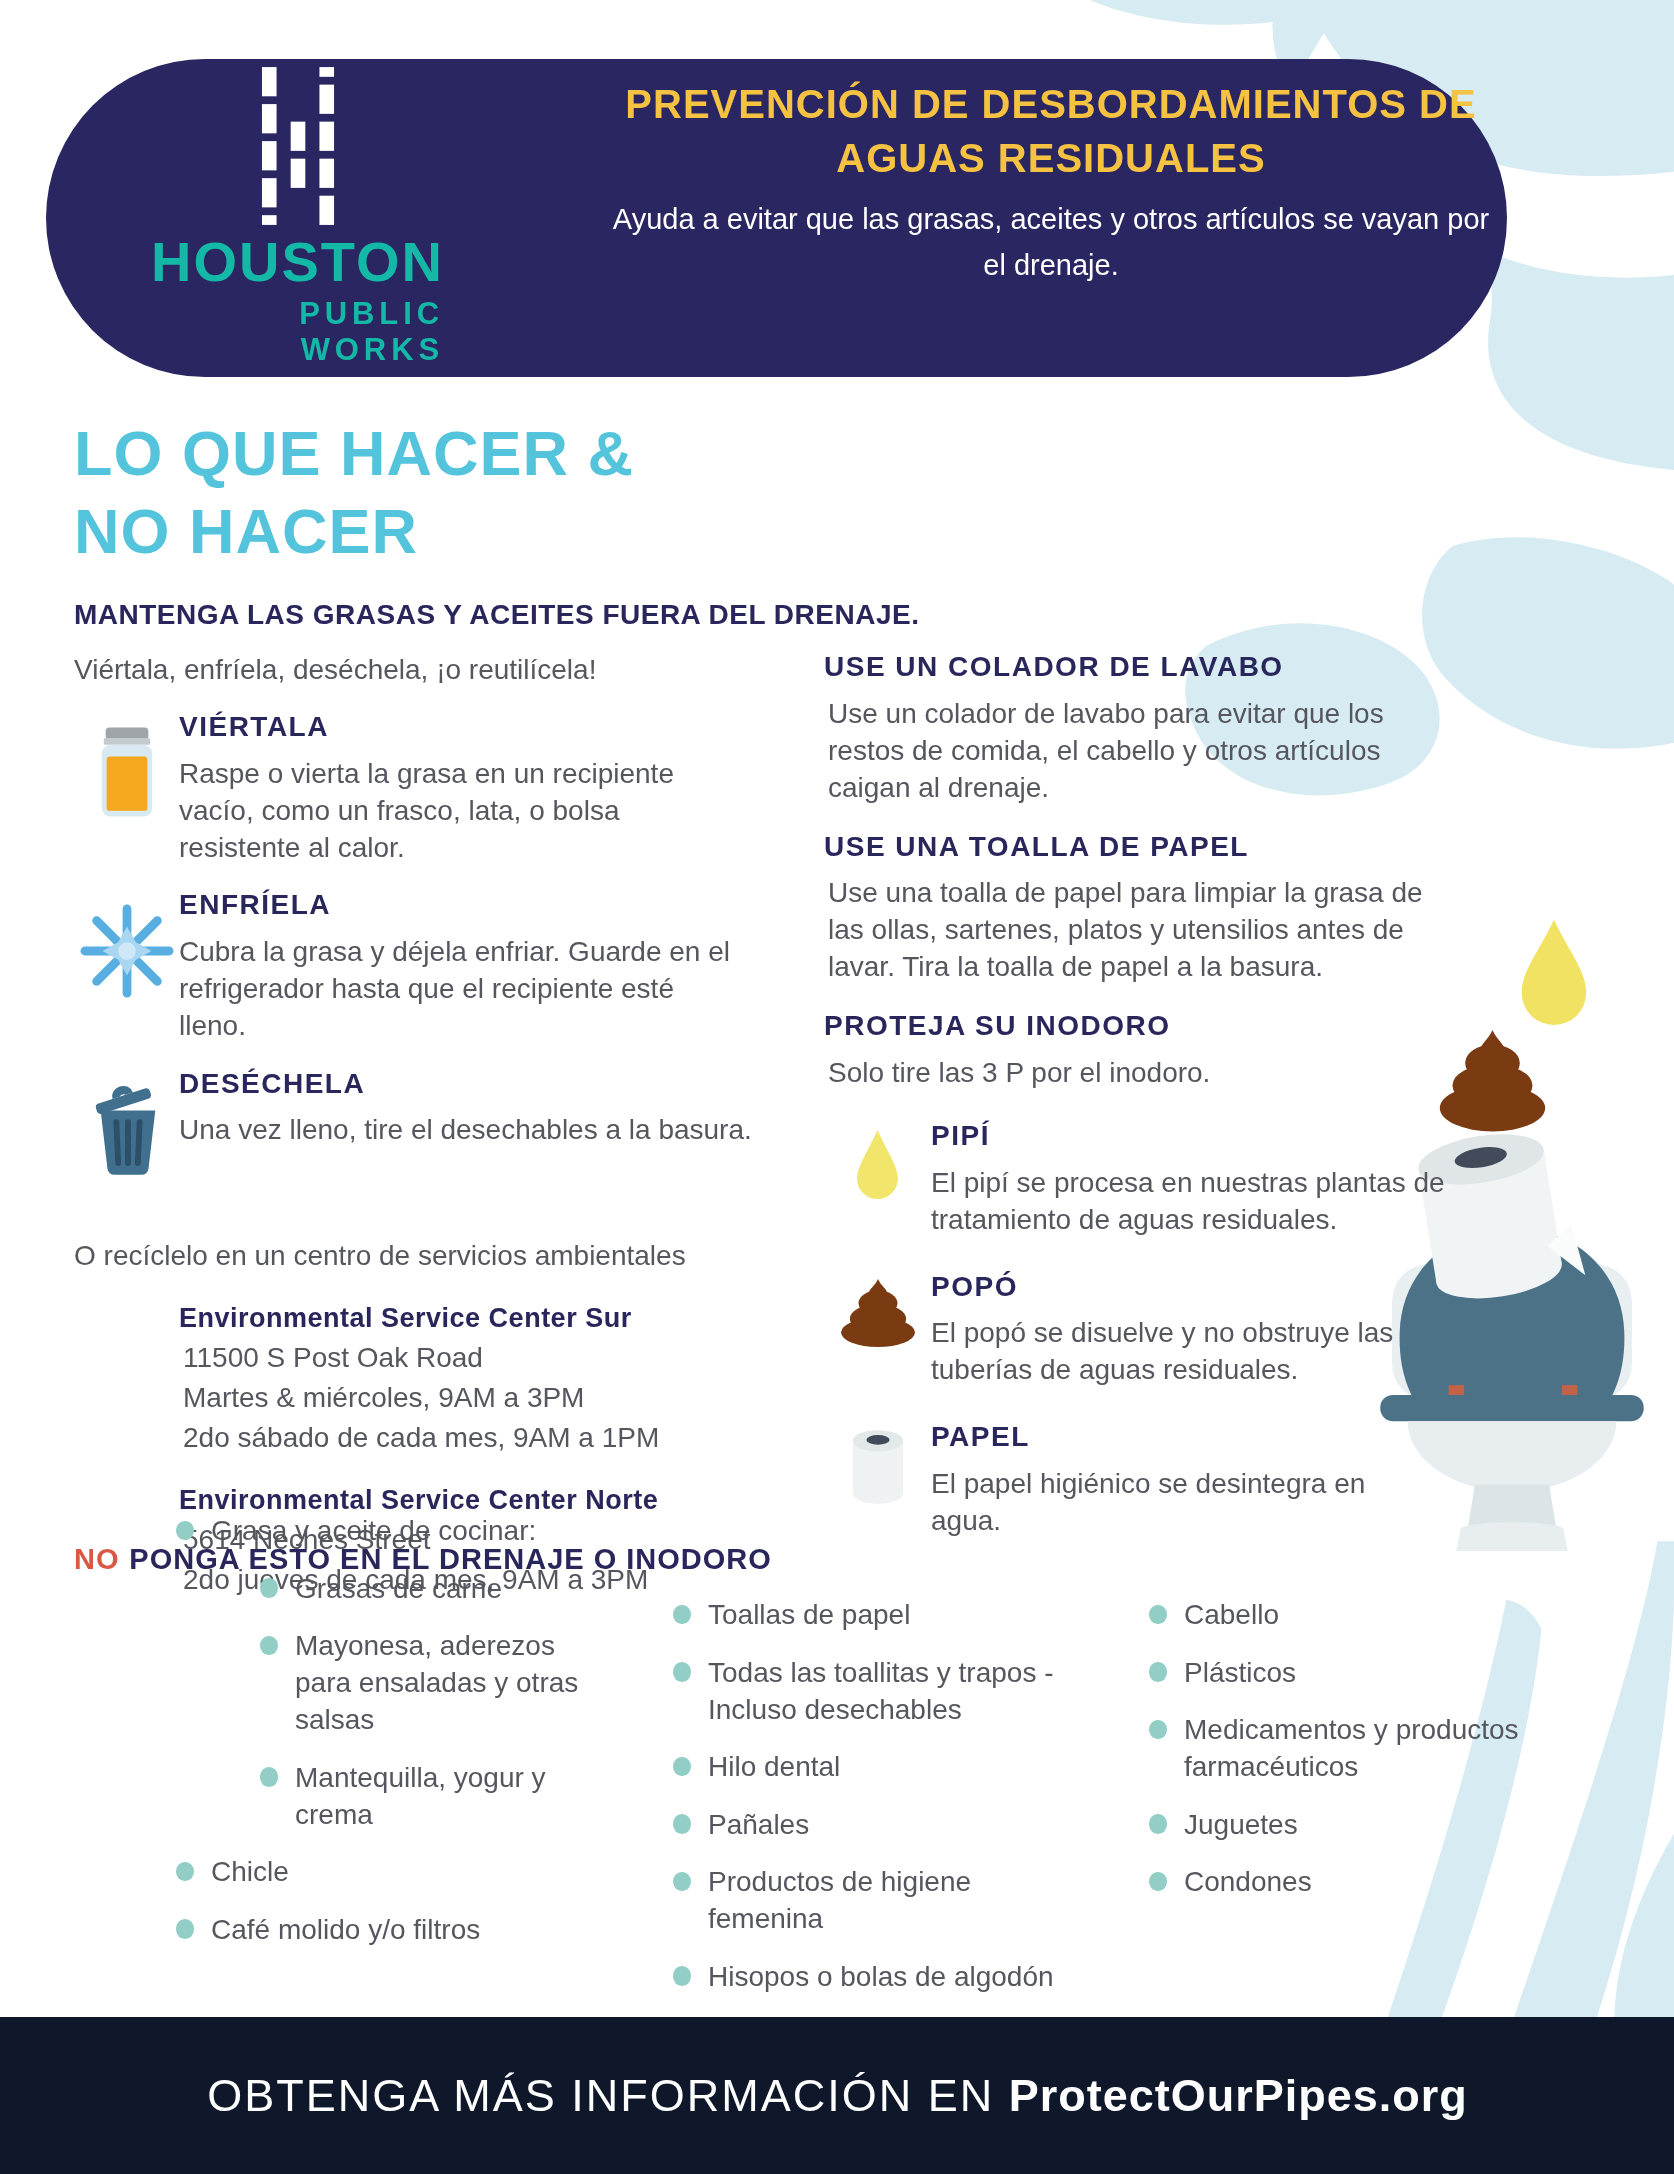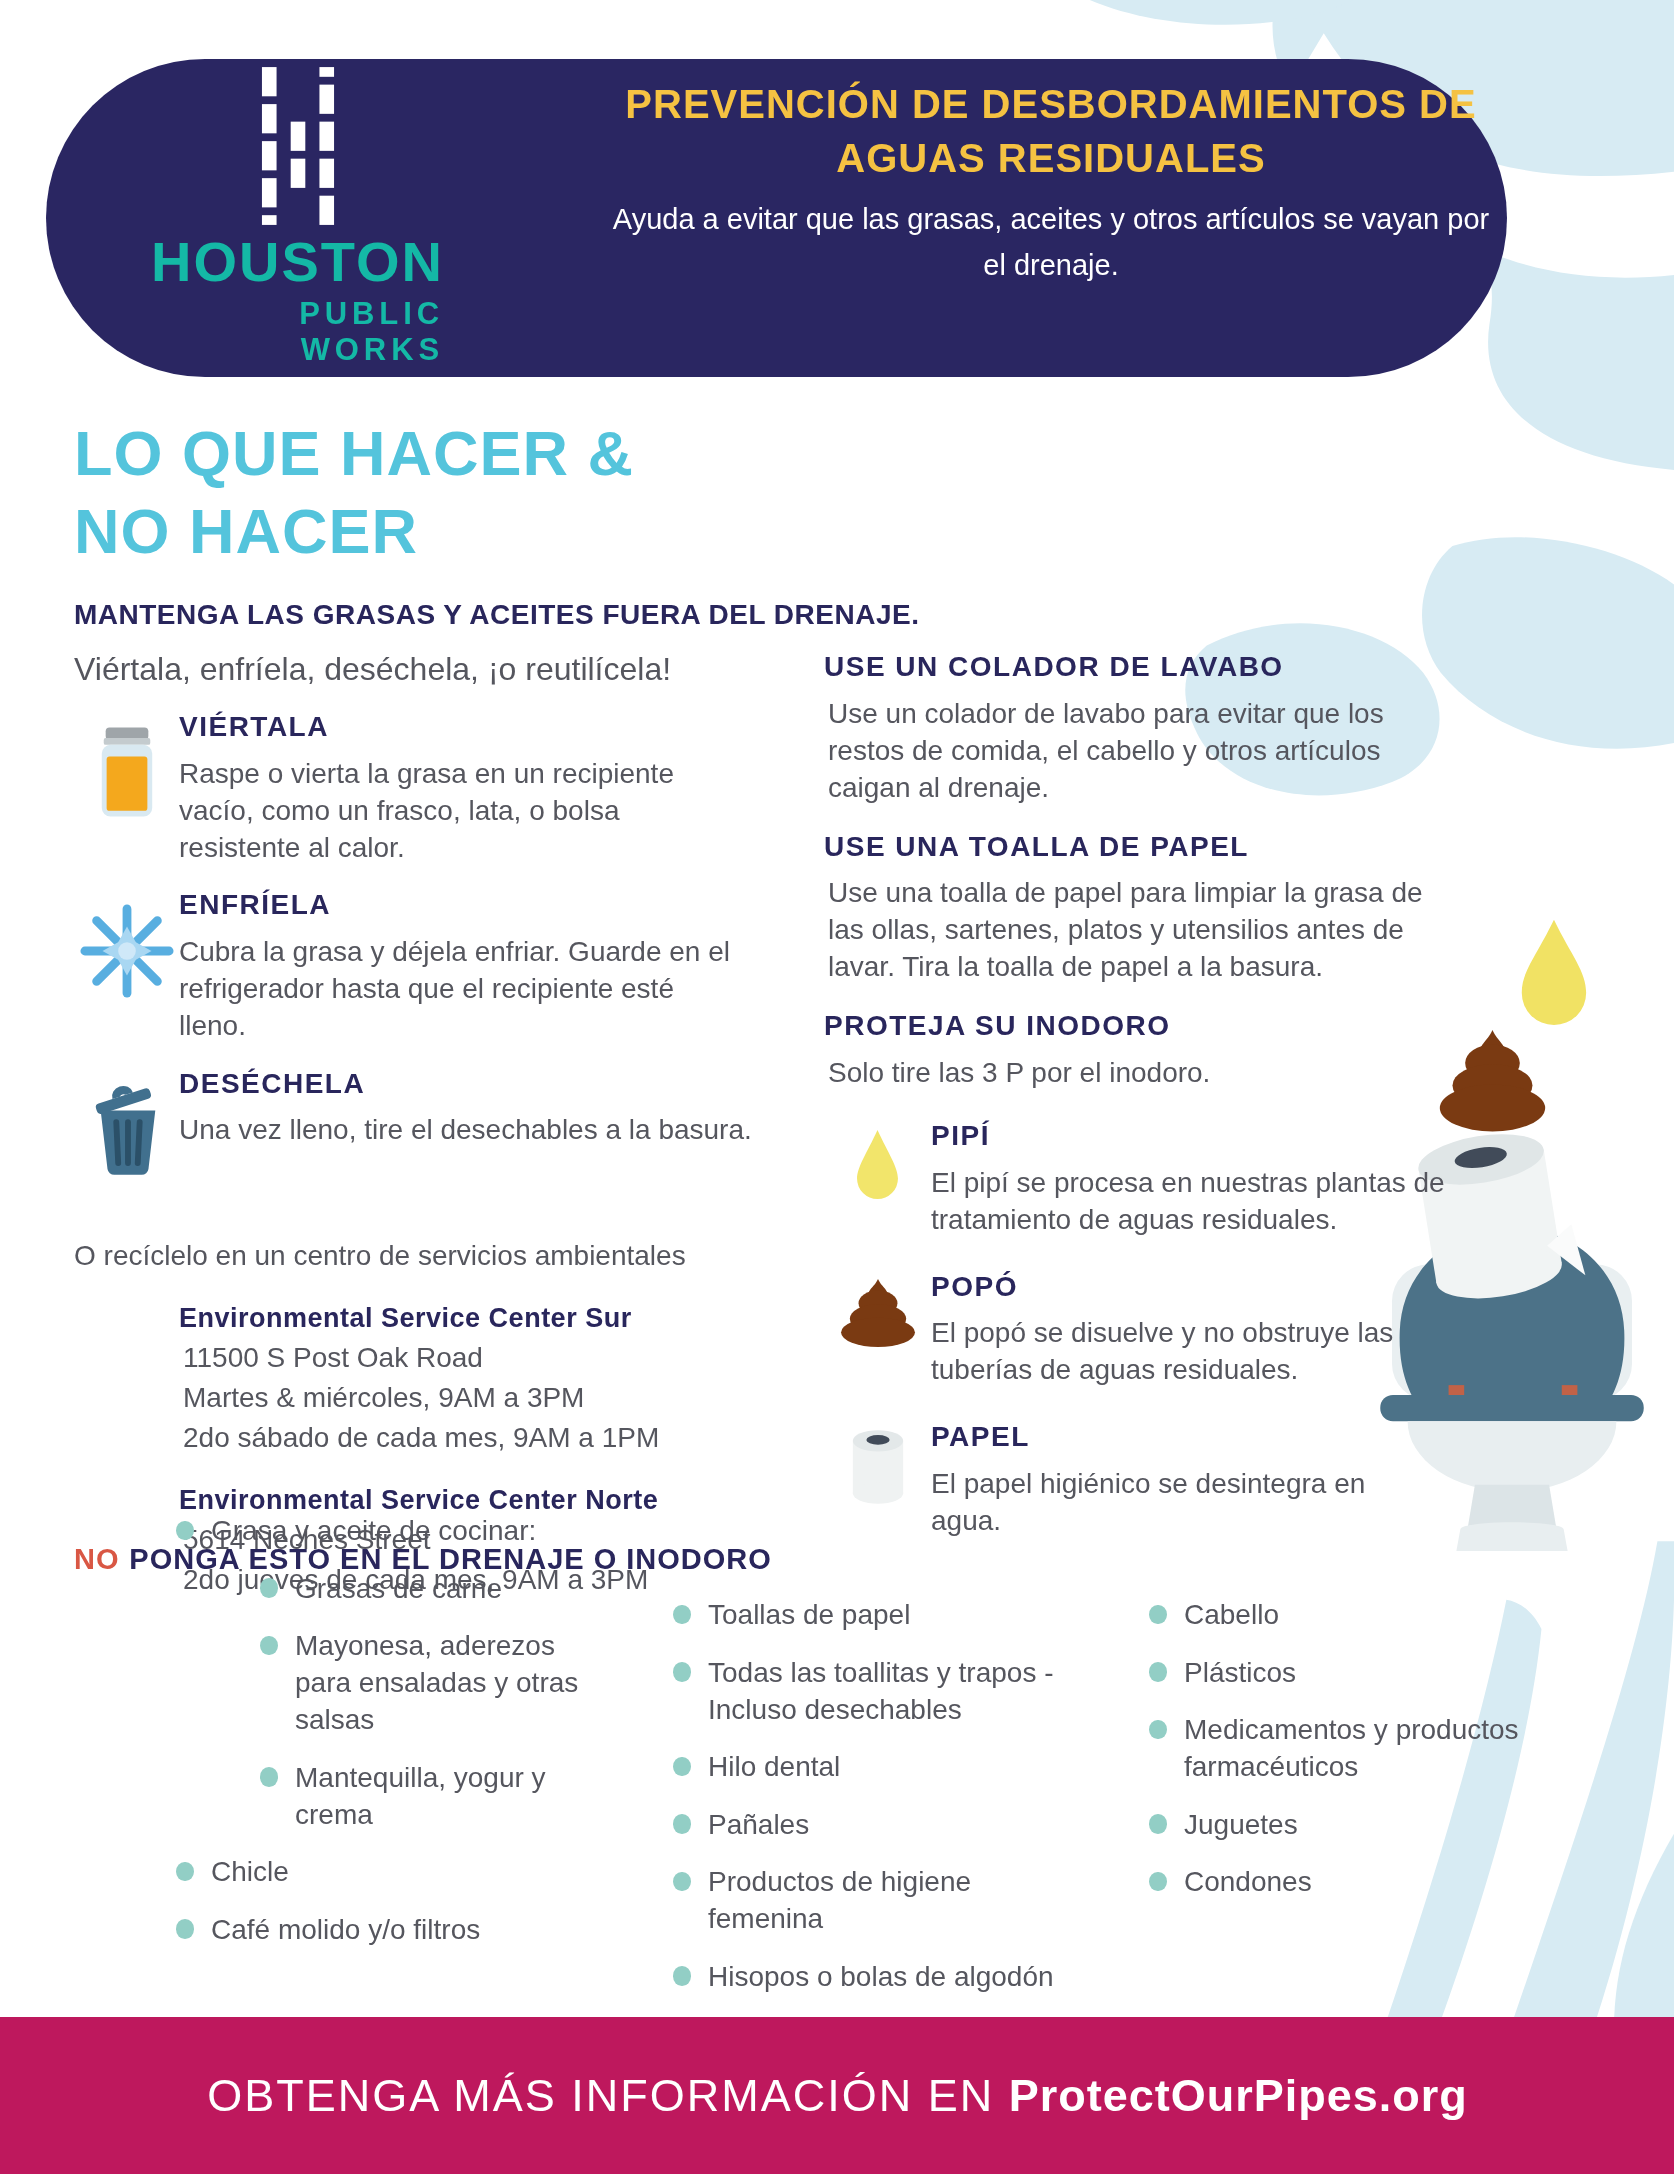--- a/index.html
+++ b/index.html
@@ -22,21 +22,21 @@
   
   .main-heading{position:absolute;left:74px;top:414px;z-index:2;
     font-size:63px;line-height:78px;font-weight:bold;color:#54C4DC;letter-spacing:1px;}
   .section-subheading{position:absolute;left:74px;top:599px;z-index:2;
     font-size:28px;font-weight:bold;color:#29265C;letter-spacing:0.5px;}
 
   
   .col-left{position:absolute;left:74px;top:651px;width:722px;z-index:2;}
   .col-right{position:absolute;left:824px;top:651px;width:644px;z-index:2;}
 
-  .intro{font-size:32px;line-height:37px;margin:0 0 9.8px 0;}
+  .intro{font-size:28px;line-height:37px;margin:0 0 9.8px 0;}
   .step{display:flex;margin-top:23.4px;}
   .step-iconbox{width:105px;flex:0 0 105px;display:flex;justify-content:center;align-items:flex-start;padding-top:13.7px;}
   .step-title{font-size:28px;font-weight:bold;color:#29265C;letter-spacing:1.5px;margin:0 0 11.7px 0;}
   .step-body{font-size:28px;line-height:37px;margin:0;}
   .w575{max-width:561px;}
   .w700{max-width:683px;}
   .recycle-intro{font-size:28px;line-height:37px;margin:62px 0 0 0;}
   .center-block{margin:29px 0 0 105px;}
   .center-name{font-size:27px;font-weight:bold;color:#29265C;letter-spacing:0.5px;margin:0 0 5.9px 0;}
   .center-line{font-size:28px;line-height:36px;margin:4px;}
@@ -60,21 +60,21 @@
   .dont-col1{left:176px;top:1512px;width:410px;}
   .dont-col2{left:673px;top:1596px;width:400px;}
   .dont-col3{left:1149px;top:1596px;width:371px;}
   .dont-col li{position:relative;padding-left:35px;margin-bottom:20.5px;
     font-size:28px;line-height:37px;color:#55565E;}
   .dot{position:absolute;left:0;top:8.8px;width:17.6px;height:19.5px;background:#92CEC5;border-radius:50%;}
   .sub-list{list-style:none;margin:20.5px 0 0 49px;padding:0;}
   .w355{max-width:346px;} .w400{max-width:390px;} .w360{max-width:351px;}
 
   
-  .footer{position:absolute;left:0;top:2017px;width:1675px;height:158px;background:#be185d;
+  .footer{position:absolute;left:0;top:2017px;width:1675px;height:158px;background:#0f172a;
     display:flex;align-items:center;justify-content:center;z-index:2;}
   .footer-text{color:#ffffff;font-size:45px;letter-spacing:2px;font-weight:400;}
   .footer-site{font-weight:bold;letter-spacing:1px;}
 </style>
 </head>
 <body>
 
 <div class="page">
 
   <svg class="deco" style="left:1031px;top:0;" width="644" height="819" viewBox="0 0 660 840">

